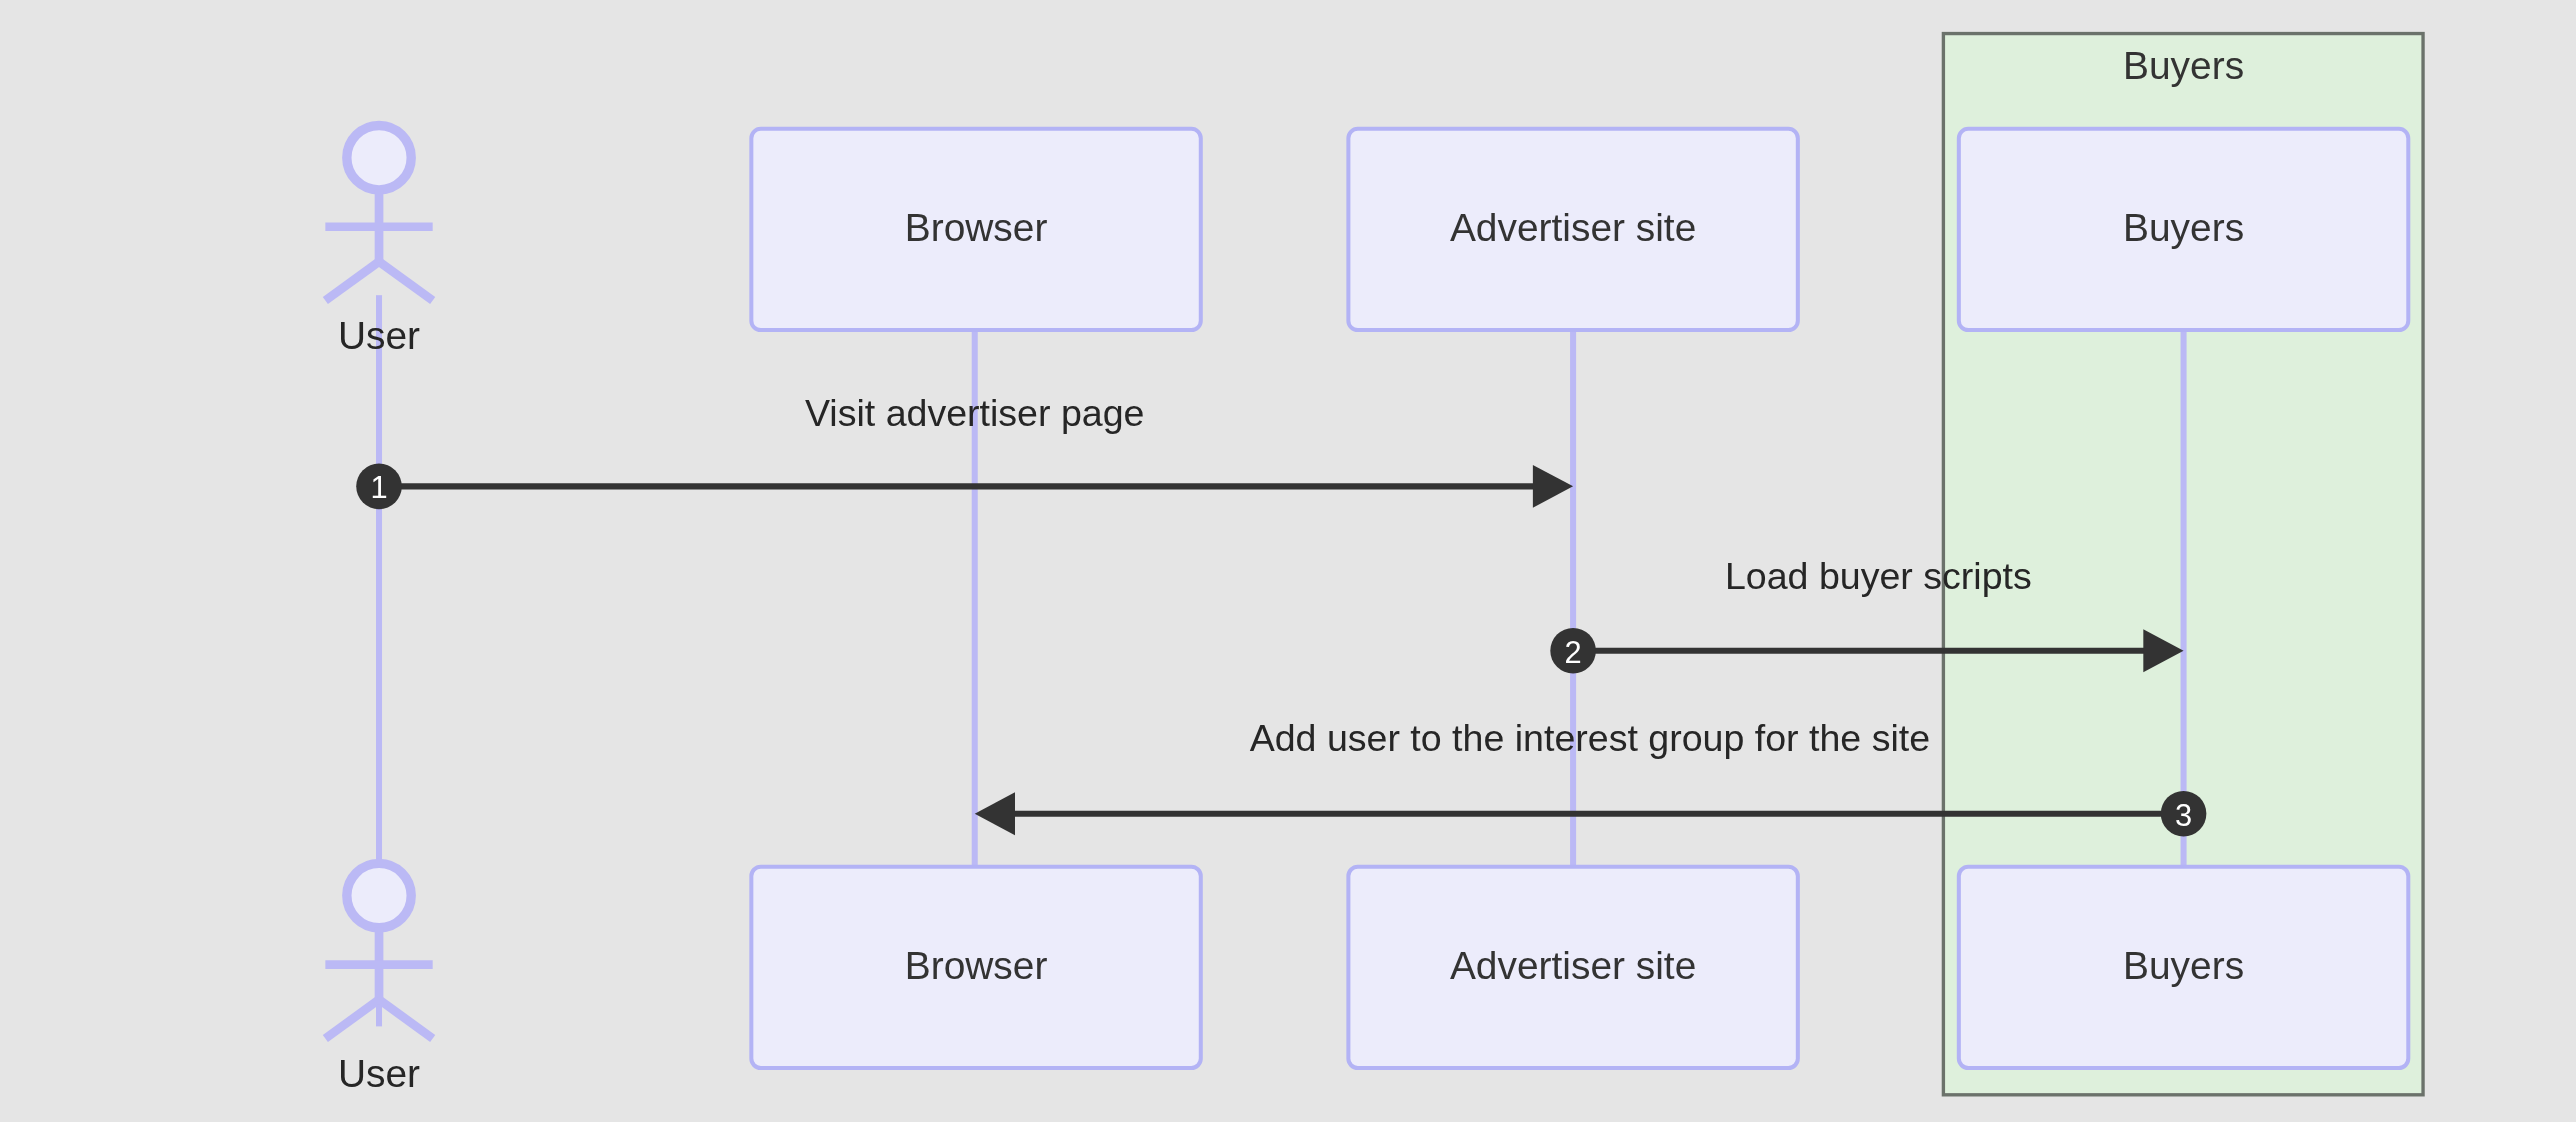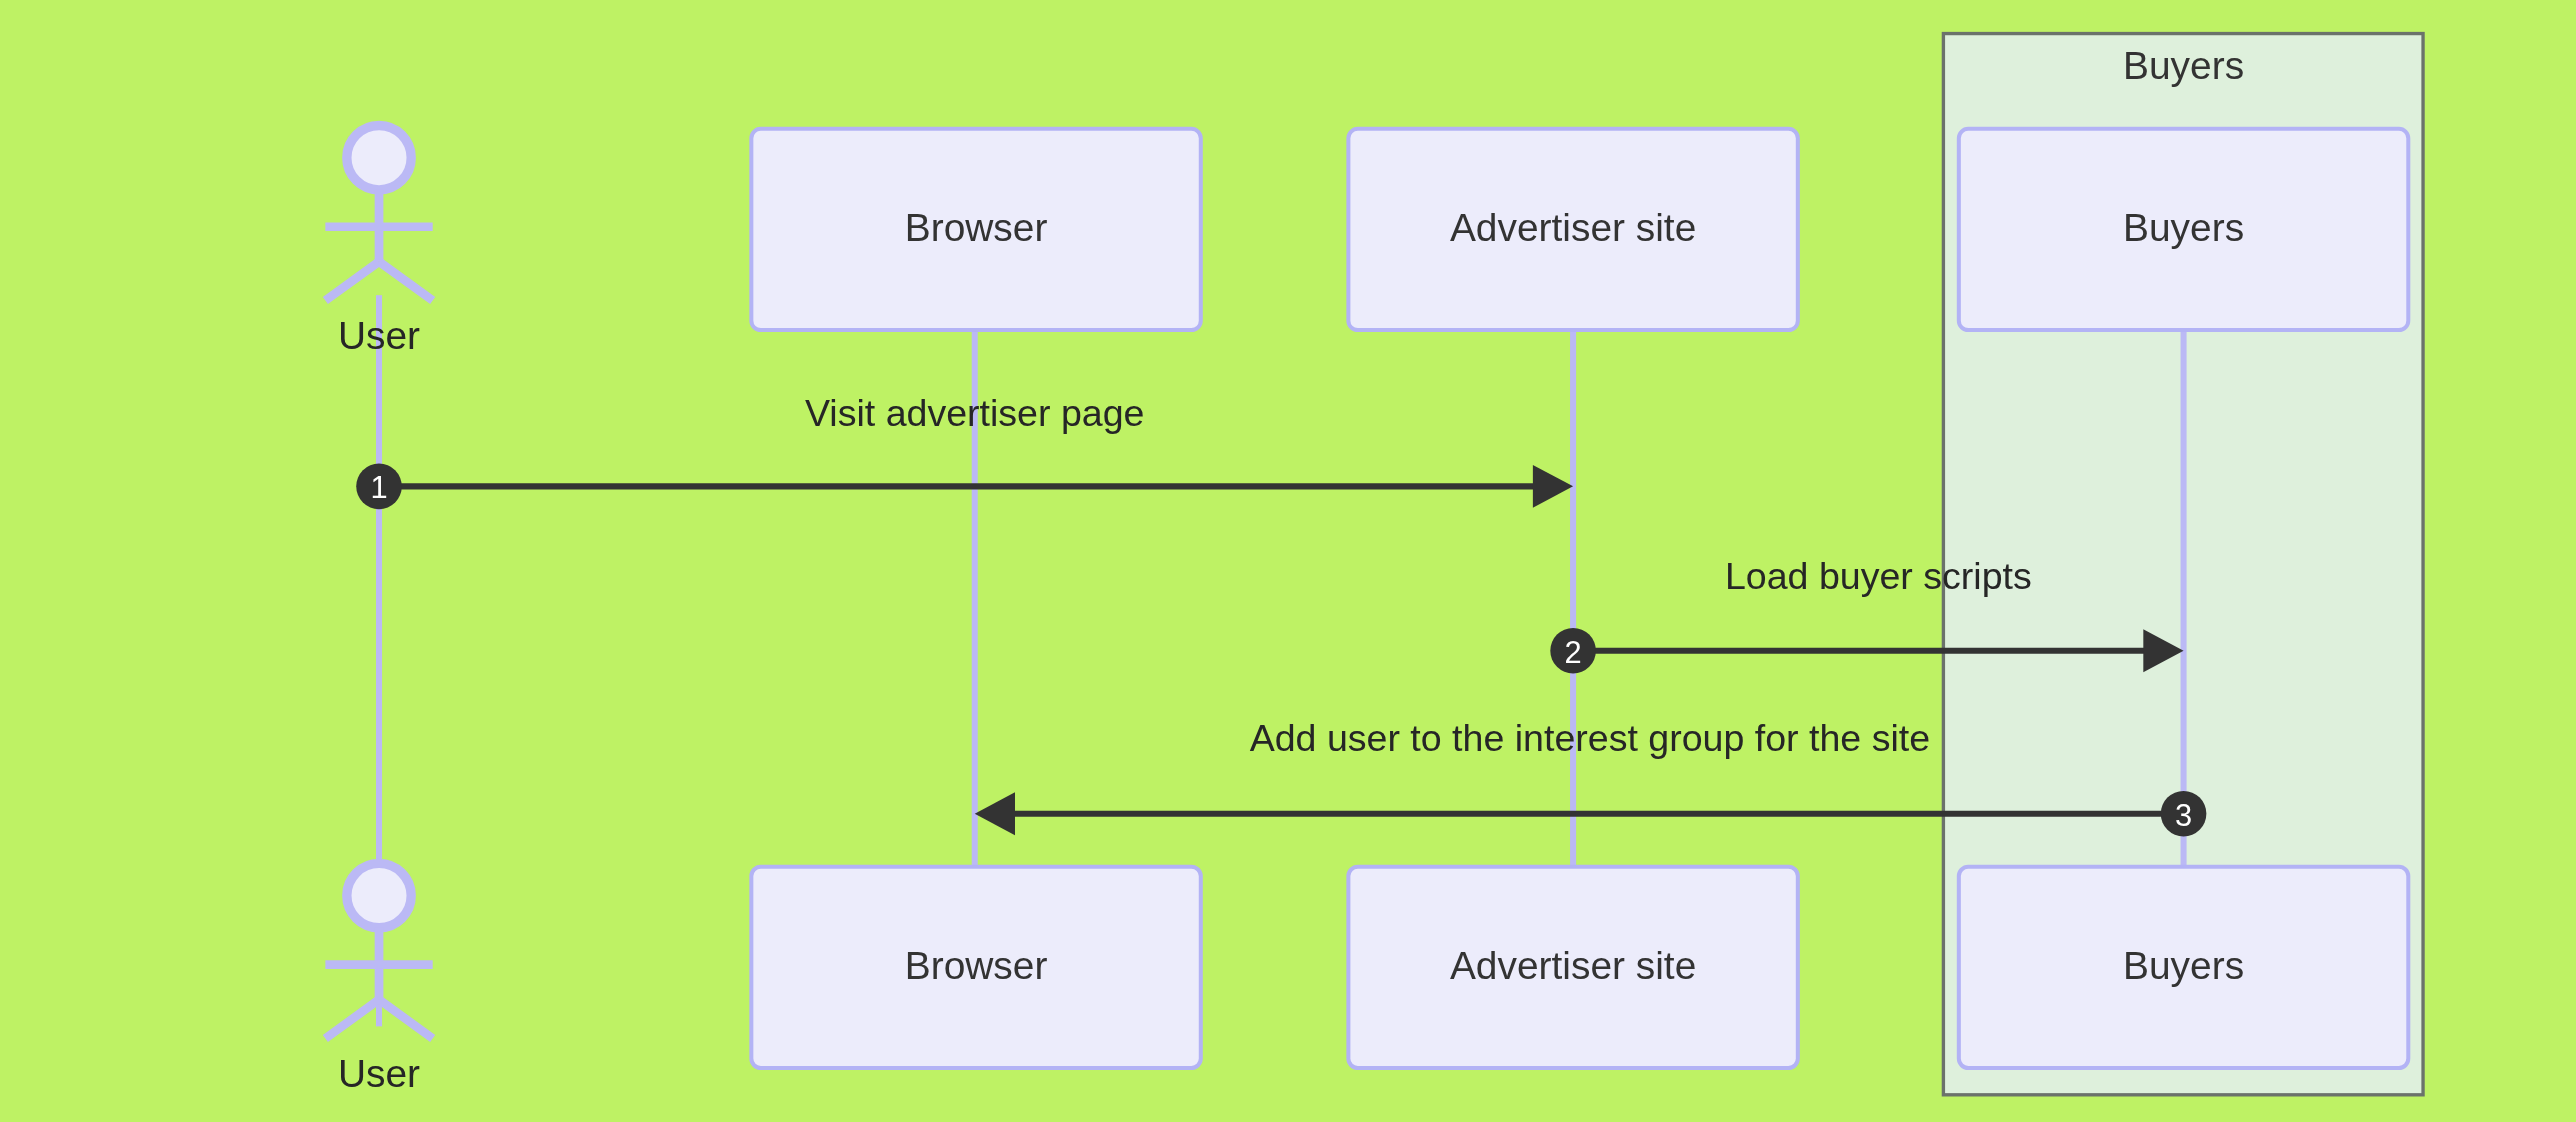--- a/index.html
+++ b/index.html
@@ -7,21 +7,21 @@
     padding: 0;
     background: #ffffff;
   }
   body {
     font-family: "Liberation Sans", "DejaVu Sans", sans-serif;
   }
   #diagram-root {
     position: relative;
     width: 2576px;
     height: 1123px;
-    background: #bef264;
+    background: #e5e5e5;
     overflow: hidden;
   }
   #diagram-svg {
     position: absolute;
     left: 0;
     top: 0;
     width: 2576px;
     height: 1123px;
     display: block;
   }

